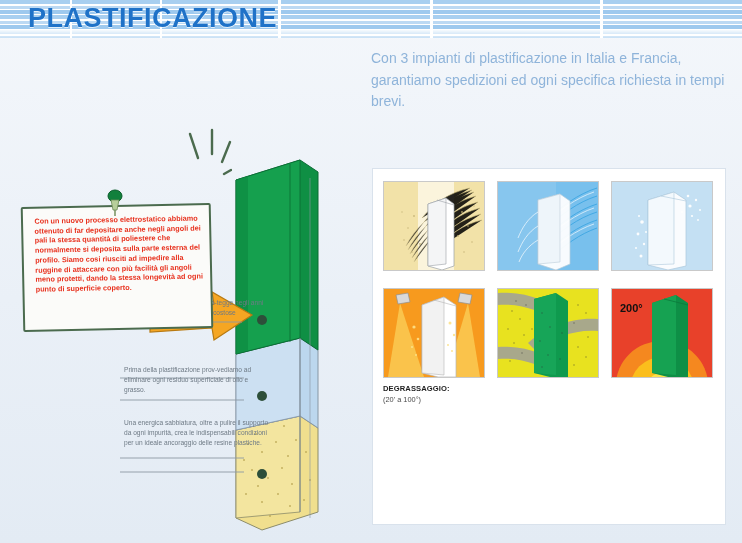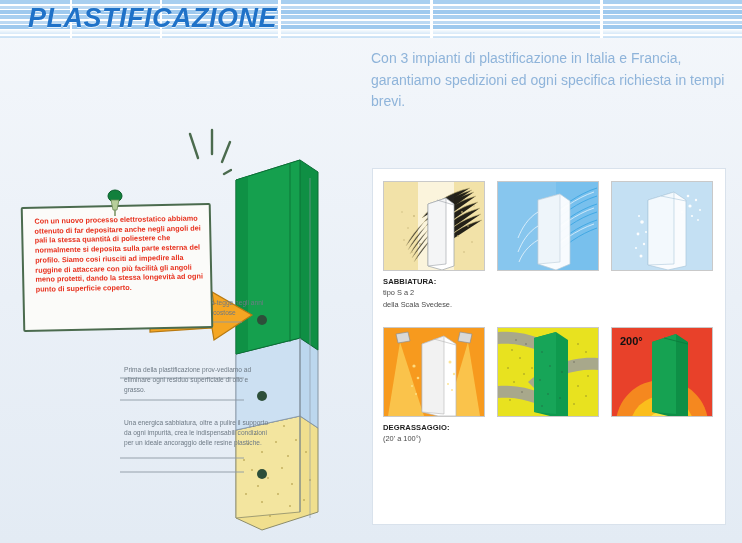--- a/index.html
+++ b/index.html
@@ -28,21 +28,20 @@
     background:
       linear-gradient(90deg,transparent 0 70px,#ffffff 70px 72px,transparent 72px 160px,
       #ffffff 160px 162px,transparent 162px 278px,#ffffff 278px 281px,transparent 281px 430px,
       #ffffff 430px 433px,transparent 433px 600px,#ffffff 600px 603px,transparent 603px);
   }
   .banner-title{
     position:absolute;left:28px;top:3px;
     font-size:27px;font-weight:bold;letter-spacing:.5px;
     color:#1f72c8;z-index:3;
     text-shadow:0 1px 0 rgba(255,255,255,.7);
-    font-style:italic;
   }
   .banner-fade{position:absolute;left:0;top:30px;width:742px;height:10px;
     background:linear-gradient(180deg,rgba(255,255,255,.9),rgba(238,243,249,0));}
 
   
   .intro{position:absolute;left:371px;top:48px;width:360px;
     font-size:14px;line-height:1.55;color:#8fb4da;}
   .sec-head{position:absolute;left:371px;top:130px;
     font-size:15.5px;color:#4e93d8;letter-spacing:.2px;}
 
@@ -73,21 +72,21 @@
     border:2.5px solid #4b6b4e;border-radius:2px;
     transform:rotate(-1.2deg);}
   .callout-text{position:absolute;left:13px;top:10px;width:176px;
     font-size:7.3px;line-height:1.33;font-weight:bold;color:#e8321f;
     transform:rotate(-1.1deg);}
   .pin{position:absolute;left:82px;top:-18px;width:16px;height:26px;z-index:4;}
 
   
   .note{position:absolute;font-size:6.6px;line-height:1.52;color:#6e7a85;width:140px;}
 
-  .lbl200{position:absolute;left:8px;top:7px;font-size:11px;font-weight:bold;color:#111;}
+  .lbl200{position:absolute;left:8px;top:13px;font-size:11px;font-weight:bold;color:#111;}
 </style>
 </head>
 <body>
 
 <div class="page">
 
   <div class="banner">
     <div class="stripes"></div>
     <div class="vseams"></div>
   </div>
@@ -134,25 +133,20 @@
                   <circle cx="78" cy="30" r="0.9"></circle>
                   <circle cx="84" cy="44" r="0.8"></circle>
                 <circle cx="74" cy="54" r="0.9"></circle>
                   <circle cx="88" cy="60" r="0.8"></circle>
                   <circle cx="28" cy="70" r="0.8"></circle>
                 <circle cx="80" cy="70" r="0.8"></circle>
                   <circle cx="18" cy="30" r="0.7"></circle>
                   <circle cx="90" cy="24" r="0.7"></circle>
               </g>
             </svg>
-          </div>
-          <div class="cap">
-            <b>SABBIATURA:</b>
-            <span>tipo S a 2</span><br>
-            <span>della Scala Svedese.</span>
           </div>
         </div>
 
         <div class="pcell">
           <div class="thumb t-degr">
             <svg width="100" height="88" viewBox="0 0 100 88">
               <rect x="0" y="0" width="100" height="88" fill="#87c6ee"></rect>
               <rect x="58" y="0" width="42" height="88" fill="#6cbbec" opacity="0.55"></rect>
               <g stroke="#2f9fe0" stroke-width="0.8" opacity="0.9" fill="none">
                 <path d="M99 6 C80 12 64 24 46 40"></path>

